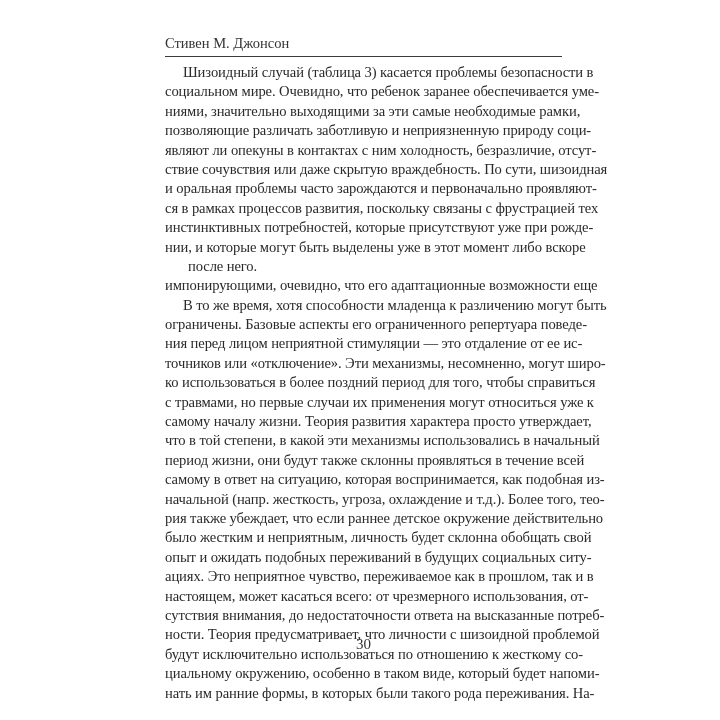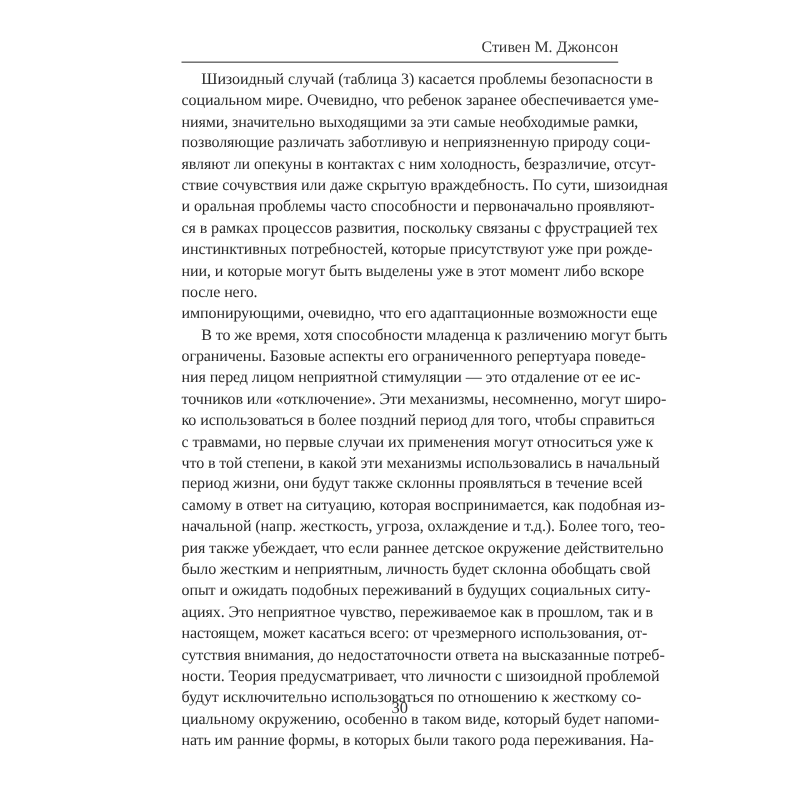--- a/index.html
+++ b/index.html
@@ -2,37 +2,37 @@
 <html><head>
 <meta charset="utf-8">
 <style>
   html, body { margin: 0; padding: 0; }
   body {
     width: 720px; height: 720px; background: #ffffff; position: relative; overflow: hidden;
     font-family: "Liberation Serif", "DejaVu Serif", serif; color: #2a2a2a;
   }
   .page { position: absolute; left: 165px; top: 0; width: 397px; height: 720px; }
   .running-head {
-    position: absolute; left: 0; top: 34px; width: 100%; text-align: right;
+    position: absolute; left: 0; top: 34px; width: 100%; text-align: left;
     font-size: 14.5px; line-height: 18px; color: #333;
   }
   .head-rule {
     position: absolute; left: 0; top: 56px; width: 100%; height: 0;
     border-top: 1px solid #3a3a3a;
   }
   .body-text {
     position: absolute; left: 0; top: 63px; width: 100%;
   }
   .line {
     height: 19.4px; line-height: 19.4px; font-size: 14.6px;
     white-space: nowrap; text-align: justify; text-align-last: justify;
     letter-spacing: -0.1px;
   }
   .line.indent { padding-left: 18px; }
-  .line.last { text-align-last: left; }
+  .line.last { text-align-last: left; margin-left: 23px; }
   .page-number {
     position: absolute; left: 0; top: 634px; width: 100%; text-align: center;
     font-size: 15px; line-height: 20px; color: #333;
   }
 </style>
 </head>
 <body>
 
 <div class="page">
   <div class="running-head">Стивен М. Джонсон</div>
@@ -40,35 +40,36 @@
 
   <div class="body-text">
 
     <div>
       <div class="line indent">Шизоидный случай (таблица 3) касается проблемы безопасности в</div>
       <div class="line">социальном мире. Очевидно, что ребенок заранее обеспечивается уме-</div>
       <div class="line">ниями, значительно выходящими за эти самые необходимые рамки,</div>
       <div class="line">позволяющие различать заботливую и неприязненную природу соци-</div>
       <div class="line">являют ли опекуны в контактах с ним холодность, безразличие, отсут-</div>
       <div class="line">ствие сочувствия или даже скрытую враждебность. По сути, шизоидная</div>
-      <div class="line">и оральная проблемы часто способности и первоначально проявляют-</div>
+      <div class="line">и оральная проблемы часто зарождаются и первоначально проявляют-</div>
       <div class="line">ся в рамках процессов развития, поскольку связаны с фрустрацией тех</div>
       <div class="line">инстинктивных потребностей, которые присутствуют уже при рожде-</div>
       <div class="line">нии, и которые могут быть выделены уже в этот момент либо вскоре</div>
       <div class="line last">после него.</div>
     </div>
 
     <div>
       <div class="line">импонирующими, очевидно, что его адаптационные возможности еще</div>
       <div class="line indent">В то же время, хотя способности младенца к различению могут быть</div>
       <div class="line">ограничены. Базовые аспекты его ограниченного репертуара поведе-</div>
       <div class="line">ния перед лицом неприятной стимуляции — это отдаление от ее ис-</div>
       <div class="line">точников или «отключение». Эти механизмы, несомненно, могут широ-</div>
       <div class="line">ко использоваться в более поздний период для того, чтобы справиться</div>
       <div class="line">с травмами, но первые случаи их применения могут относиться уже к</div>
+      <div class="line">самому началу жизни. Теория развития характера просто утверждает,</div>
       <div class="line">что в той степени, в какой эти механизмы использовались в начальный</div>
       <div class="line">период жизни, они будут также склонны проявляться в течение всей</div>
       <div class="line">самому в ответ на ситуацию, которая воспринимается, как подобная из-</div>
       <div class="line">начальной (напр. жесткость, угроза, охлаждение и т.д.). Более того, тео-</div>
       <div class="line">рия также убеждает, что если раннее детское окружение действительно</div>
       <div class="line">было жестким и неприятным, личность будет склонна обобщать свой</div>
       <div class="line">опыт и ожидать подобных переживаний в будущих социальных ситу-</div>
       <div class="line">ациях. Это неприятное чувство, переживаемое как в прошлом, так и в</div>
       <div class="line">настоящем, может касаться всего: от чрезмерного использования, от-</div>
       <div class="line">сутствия внимания, до недостаточности ответа на высказанные потреб-</div>

